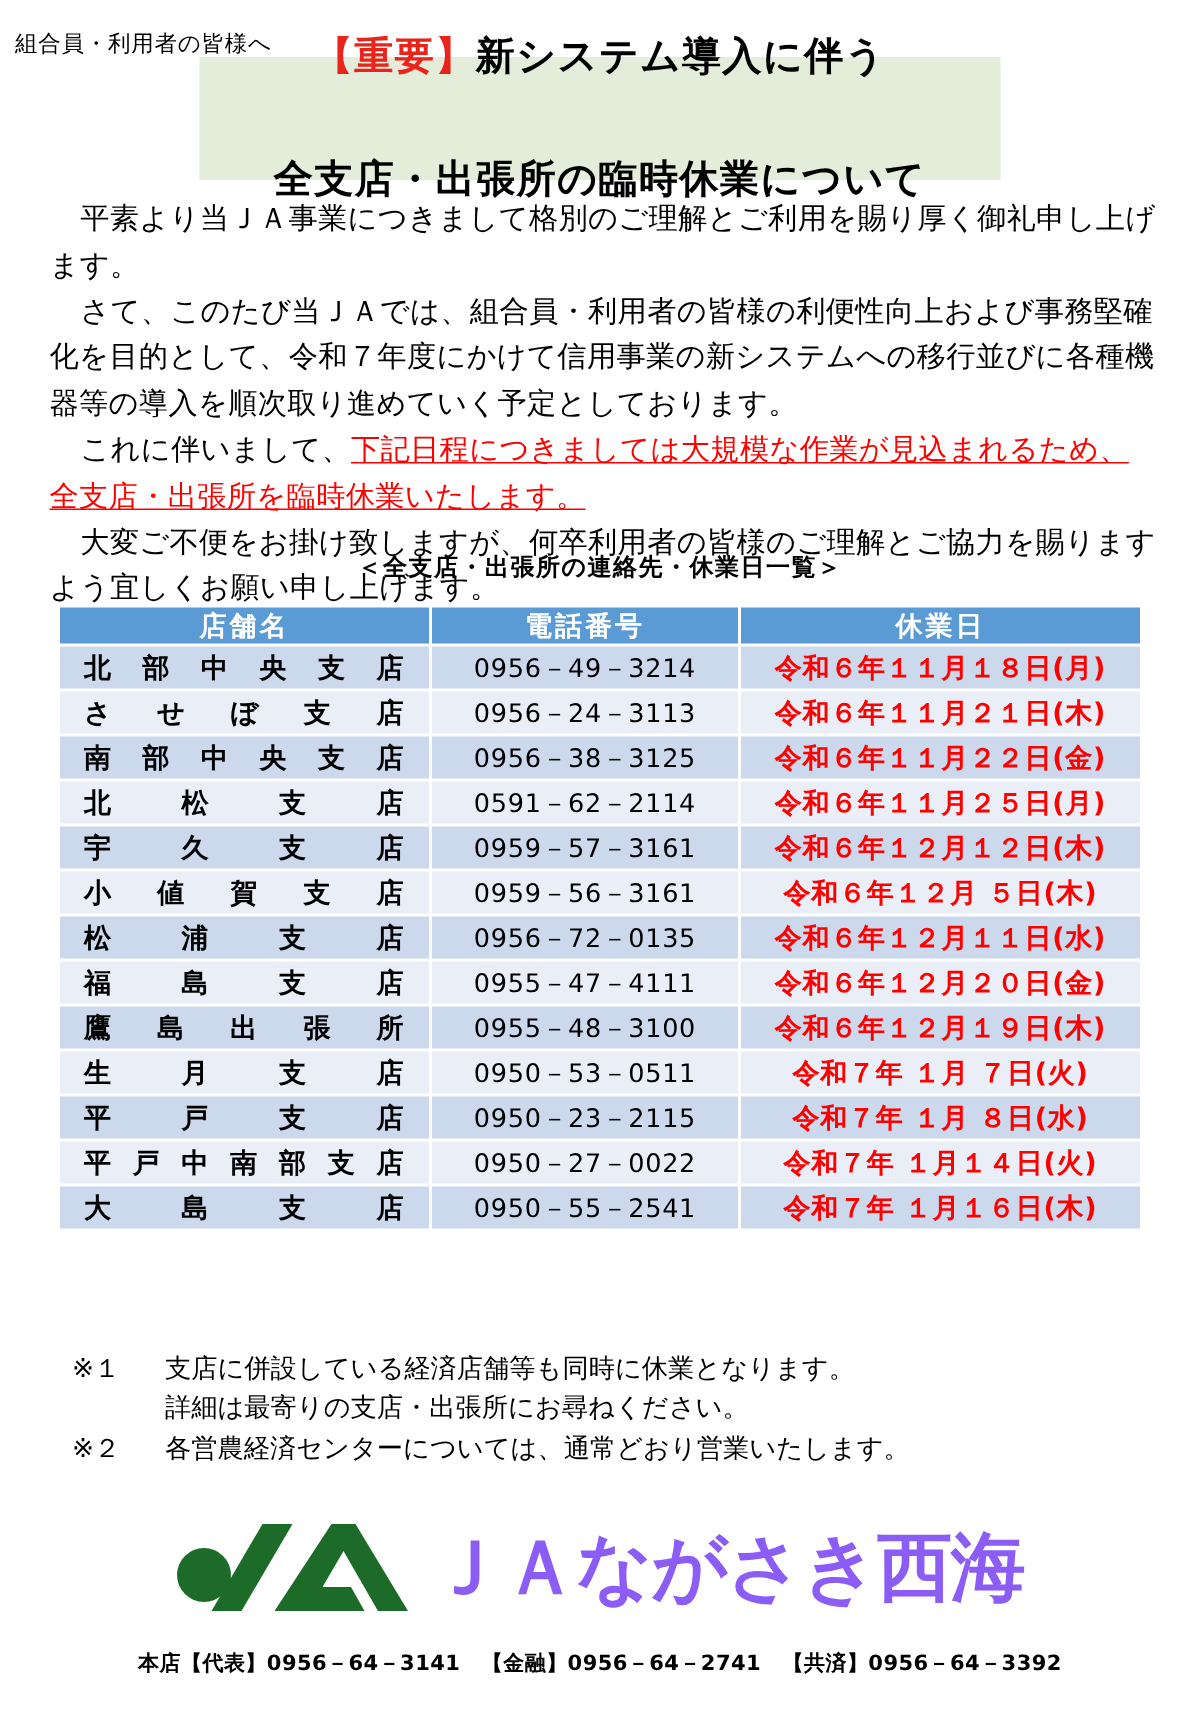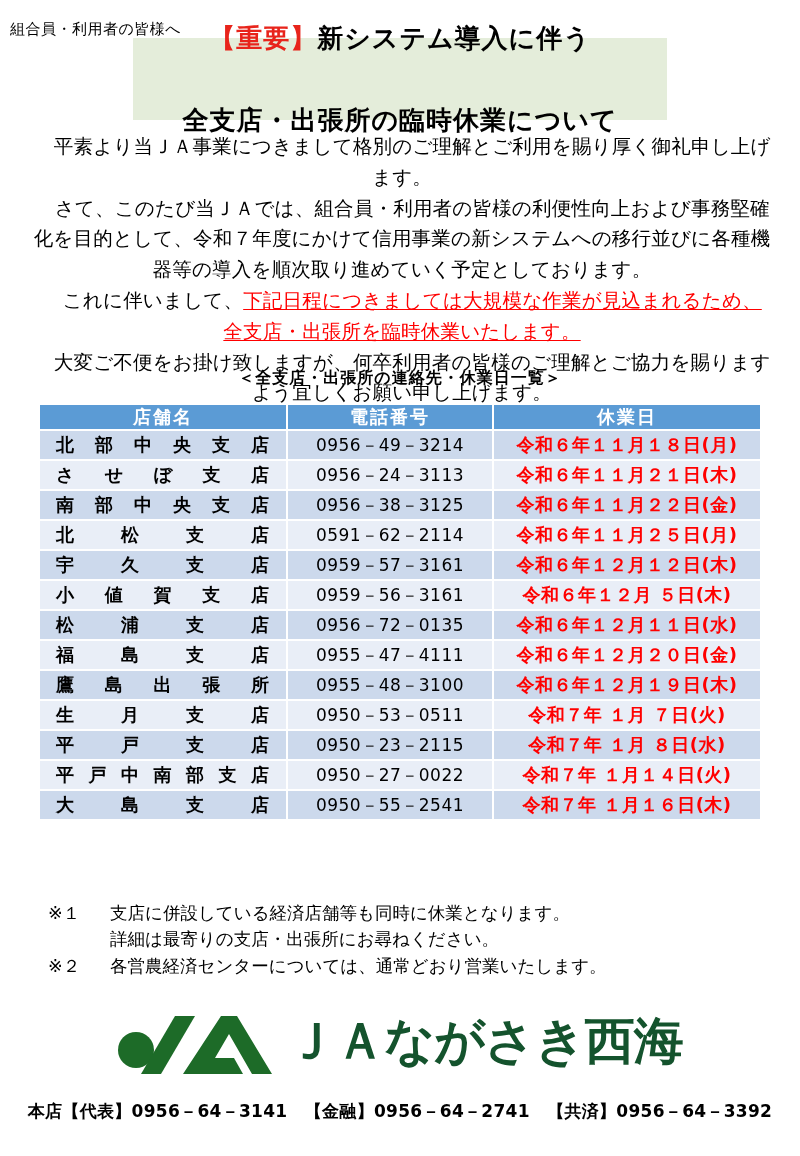--- a/index.html
+++ b/index.html
@@ -57,21 +57,20 @@
     left: 33px;
     top: 132px;
     width: 738px;
     font-size: 19.5px;
     line-height: 1.58;
     letter-spacing: 0.2px;
   }
   .para {
     margin: 0 0 0 0;
     text-indent: 1.05em;
-    text-align: center;
   }
   .redline {
     color: #ff0000;
     text-decoration: underline;
     text-decoration-color: #ff0000;
     text-underline-offset: 2px;
   }
 
   
   .table-caption {
@@ -162,38 +161,38 @@
     left: 0;
     top: 1016px;
     width: 800px;
     display: flex;
     align-items: center;
     justify-content: center;
     gap: 14px;
   }
   .logo-mark { width: 155px; height: 58px; display: block; }
   .logo-text {
-    font-family: Liberation Mono, monospace;
+    font-family: Liberation Sans, sans-serif;
     font-size: 50px;
     font-weight: bold;
     letter-spacing: -1px;
     line-height: 1;
-    color: #14532d;
+    color: #8b5cf6;
     white-space: nowrap;
   }
 
   
   .footer-phones {
     position: absolute;
     left: 0;
     top: 1100px;
     width: 800px;
     text-align: center;
     font-family: "DejaVu Sans", "Liberation Sans", sans-serif;
-    font-size: 17px;
+    font-size: 14px;
     font-weight: bold;
     letter-spacing: 0.3px;
     white-space: pre;
   }
 </style>
 </head>
 <body>
 
 <div class="addressee">組合員・利用者の皆様へ</div>
 

